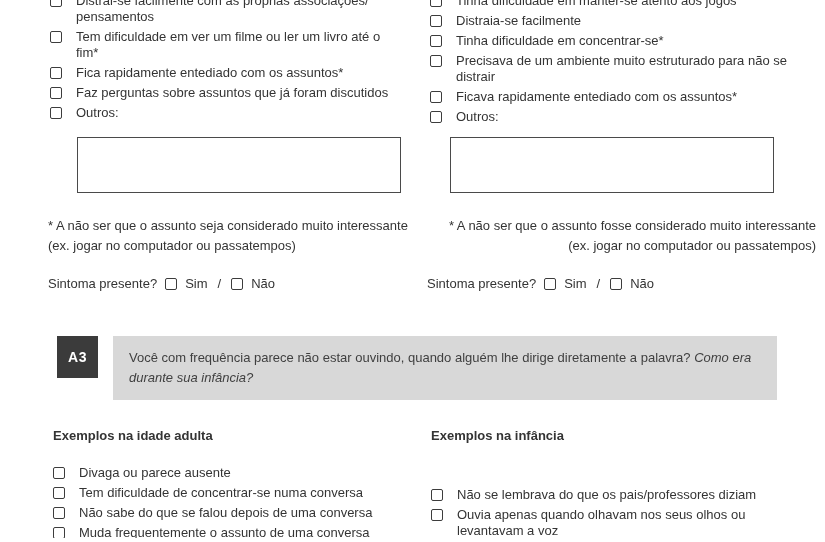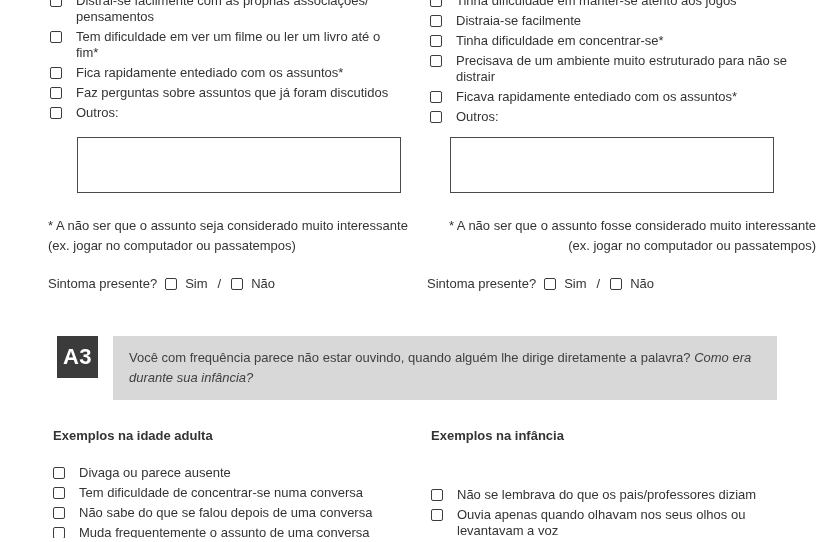--- a/index.html
+++ b/index.html
@@ -37,21 +37,21 @@
     gap: 8px;
     line-height: 16px;
   }
   .symptom-row .cb { margin: 0; }
   .symptom-row .slash { margin: 0 2px; }
   .badge {
     position: absolute;
     left: 57px; top: 336px;
     width: 41px; height: 42px;
     display: flex; align-items: center; justify-content: center;
-    font-weight: bold; font-size: 22px;
+    font-weight: bold; font-size: 14px;
     letter-spacing: 0.5px;
   }
   .qbox {
     position: absolute;
     left: 113px; top: 336px;
     width: 664px; height: 64px;
     box-sizing: border-box;
     padding: 12px 24px 0 16px;
     line-height: 20px;
     color: #3f3f3f;

